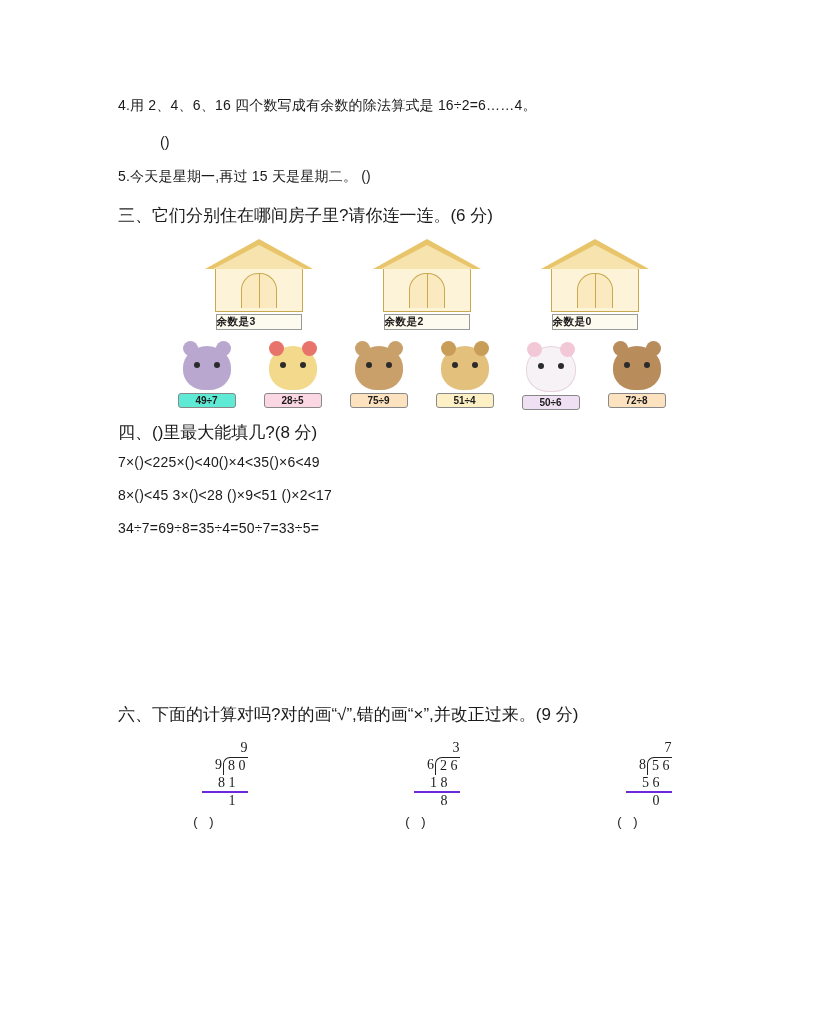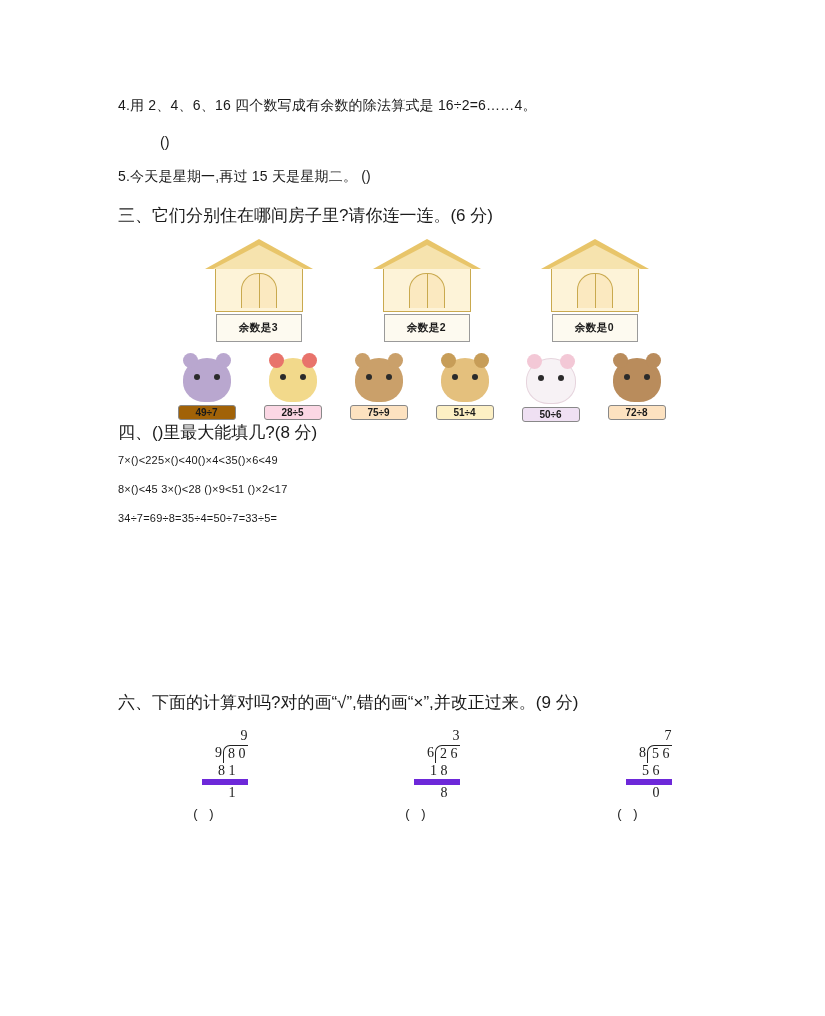--- a/index.html
+++ b/index.html
@@ -30,21 +30,21 @@
   }
   .indent {
     margin: 0 0 16px 42px;
     font-size: 14.5px;
   }
   .section-head {
     font-size: 17px;
     margin: 0 0 10px 0;
   }
   .mono-row {
-    font-size: 11px;
+    font-size: 14px;
     margin: 0 0 17px 0;
     letter-spacing: 0.2px;
   }
 
   
   .match-block {
     margin: 12px 0 22px 0;
     position: relative;
     height: 160px;
   }
@@ -104,26 +104,25 @@
     position: absolute;
     left: 50%;
     top: 0;
     bottom: 0;
     width: 1.5px;
     background: #c9a94e;
   }
   .house-label {
     margin: 2px auto 0;
     width: 84px;
-    text-align: center;
     font-size: 10.5px;
     font-weight: bold;
     background: #fdfaf0;
     border: 1px solid #9a9a9a;
-    padding: 6px 0;
+    padding: 0 0;
     letter-spacing: 0.5px;
   }
   .animals {
     display: flex;
     justify-content: center;
     gap: 22px;
     margin-top: 16px;
   }
   .animal {
     width: 64px;
@@ -205,21 +204,21 @@
   }
   .v-bracket {
     border-left: 1px solid #222;
     border-top: 1px solid #222;
     padding: 0 2px 0 4px;
     border-radius: 7px 0 0 0;
   }
   .v-sub {
     text-align: right;
     padding-right: 12px;
-    border-bottom: 6px solid #6d28d9;
+    border-bottom: 2px solid #6d28d9;
     width: 34px;
     margin-left: auto;
     margin-right: 8px;
   }
   .v-rem {
     text-align: right;
     padding-right: 12px;
     width: 34px;
     margin-left: auto;
     margin-right: 8px;
@@ -269,21 +268,21 @@
         <div class="house-label">余数是0</div>
       </div>
     </div>
 
     <div class="animals">
       <div class="animal">
         <div class="animal-art" style="background:#b9a7cf">
           <span class="ear-l" style="background:#b9a7cf"></span>
             <span class="ear-r" style="background:#b9a7cf"></span>
         </div>
-        <div class="animal-tag" style="background:#a16207">49÷7</div>
+        <div class="animal-tag" style="background:#5eead4">49÷7</div>
       </div>
       <div class="animal">
         <div class="animal-art" style="background:#f2d98b">
           <span class="ear-l" style="background:#e8736b"></span>
             <span class="ear-r" style="background:#e8736b"></span>
         </div>
         <div class="animal-tag" style="background:#fbd7e4">28÷5</div>
       </div>
       <div class="animal">
         <div class="animal-art" style="background:#caa06a">

